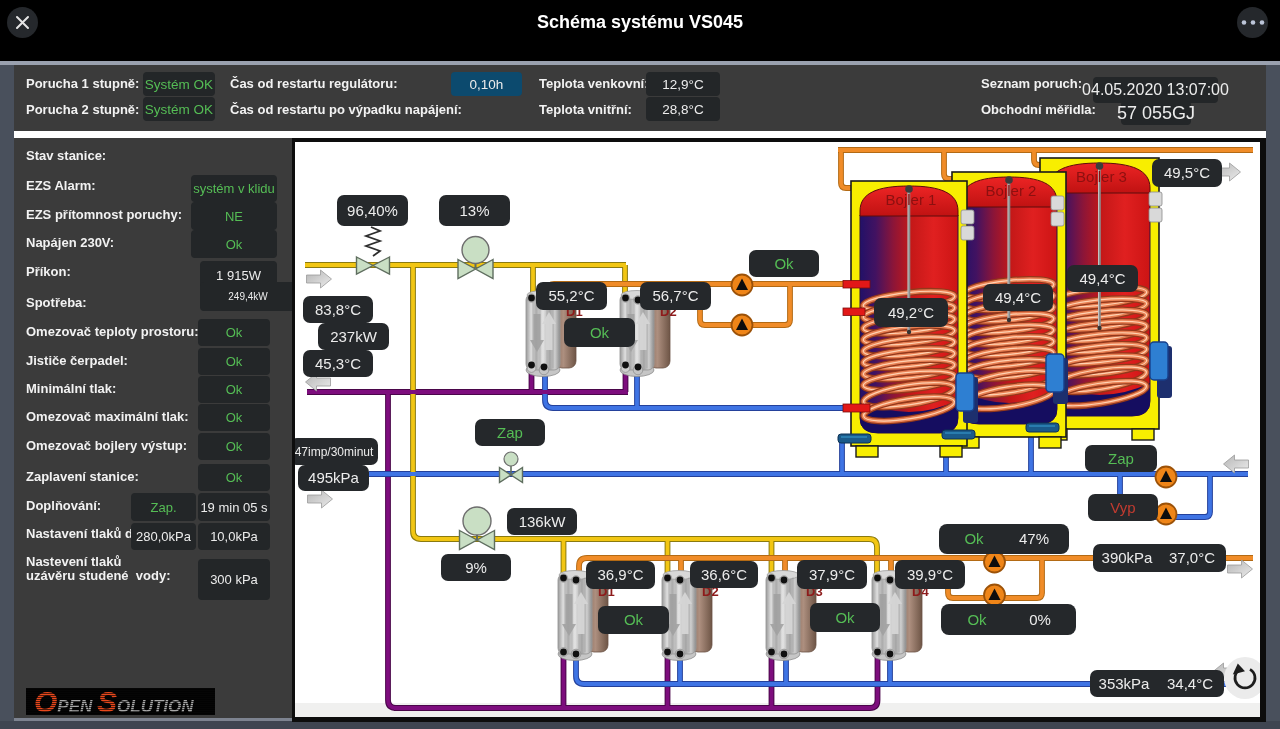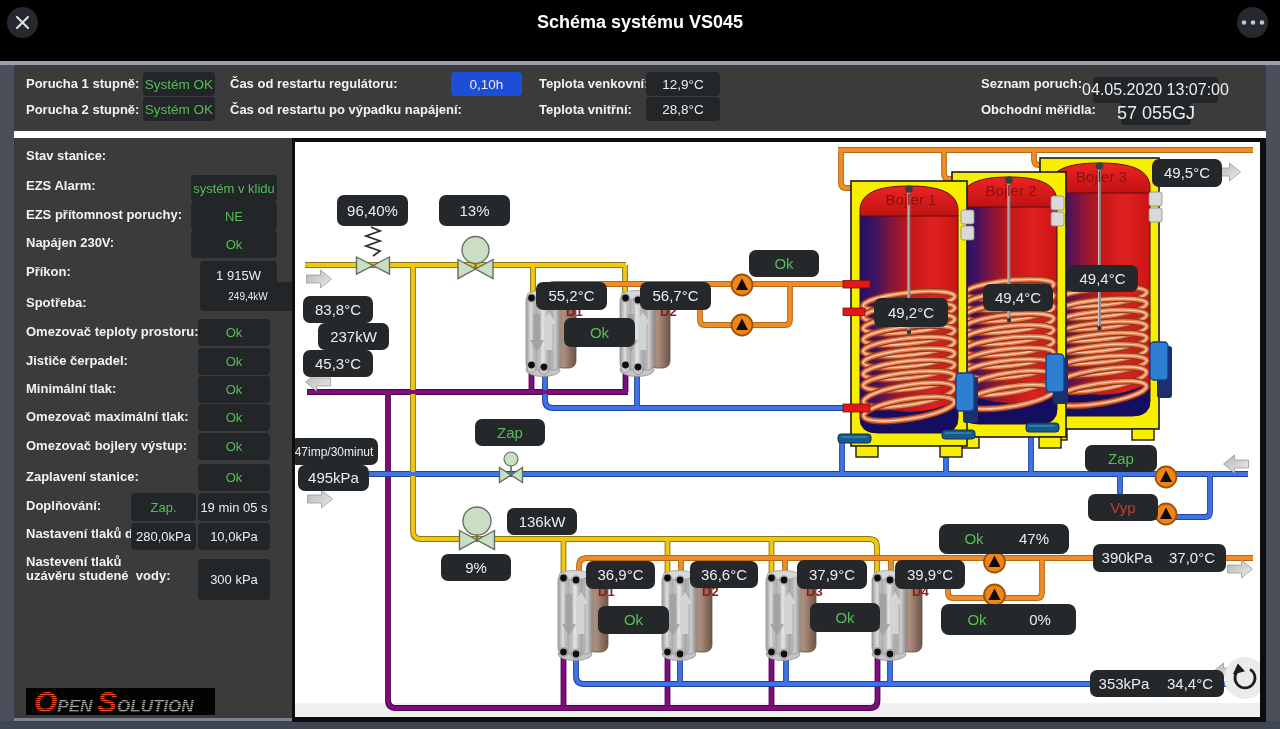--- a/index.html
+++ b/index.html
@@ -19,21 +19,21 @@
     </svg>
 </div>
 <div class="abs" style="left:0;top:61px;width:1280px;height:4px;background:#99a0ae"></div>
 <div class="abs" style="left:14px;top:65px;width:1252px;height:66px;background:#3b3b3b">
     <div style="position:absolute;left:12px;top:11px;font-weight:bold;font-size:13px;color:#f2f2f2;white-space:nowrap">Porucha 1 stupně:</div>
     <div style="position:absolute;left:12px;top:37px;font-weight:bold;font-size:13px;color:#f2f2f2;white-space:nowrap">Porucha 2 stupně:</div>
     <div style="position:absolute;left:129px;top:7px;width:72px;height:24px;background:#232628;border-radius:4px;color:#55bd55;font-size:13.5px;display:flex;align-items:center;justify-content:center;white-space:nowrap">Systém OK</div>
     <div style="position:absolute;left:129px;top:32px;width:72px;height:24px;background:#232628;border-radius:4px;color:#55bd55;font-size:13.5px;display:flex;align-items:center;justify-content:center;white-space:nowrap">Systém OK</div>
     <div style="position:absolute;left:216px;top:11px;font-weight:bold;font-size:13px;color:#f2f2f2;white-space:nowrap">Čas od restartu regulátoru:</div>
     <div style="position:absolute;left:216px;top:37px;font-weight:bold;font-size:13px;color:#f2f2f2;white-space:nowrap">Čas od restartu po výpadku napájení:</div>
-    <div style="position:absolute;left:437px;top:7px;width:71px;height:24px;background:#1d4ed8;border-radius:4px;color:#ececec;font-size:13.5px;display:flex;align-items:center;justify-content:center;white-space:nowrap">0,10h</div>
+    <div style="position:absolute;left:437px;top:7px;width:71px;height:24px;background:#0c4a6e;border-radius:4px;color:#ececec;font-size:13.5px;display:flex;align-items:center;justify-content:center;white-space:nowrap">0,10h</div>
     <div style="position:absolute;left:525px;top:11px;font-weight:bold;font-size:13px;color:#f2f2f2;white-space:nowrap">Teplota venkovní:</div>
     <div style="position:absolute;left:525px;top:37px;font-weight:bold;font-size:13px;color:#f2f2f2;white-space:nowrap">Teplota vnitřní:</div>
     <div style="position:absolute;left:632px;top:7px;width:74px;height:24px;background:#232628;border-radius:4px;color:#ececec;font-size:13.5px;display:flex;align-items:center;justify-content:center;white-space:nowrap">12,9°C</div>
     <div style="position:absolute;left:632px;top:32px;width:74px;height:24px;background:#232628;border-radius:4px;color:#ececec;font-size:13.5px;display:flex;align-items:center;justify-content:center;white-space:nowrap">28,8°C</div>
     <div style="position:absolute;left:967px;top:11px;font-weight:bold;font-size:13px;color:#f2f2f2;white-space:nowrap">Seznam poruch:</div>
     <div style="position:absolute;left:967px;top:37px;font-weight:bold;font-size:13px;color:#f2f2f2;white-space:nowrap">Obchodní měřidla:</div>
     <div style="position:absolute;left:1079px;top:12px;width:125px;height:26px;background:#232628;border-radius:4px;color:#ececec;font-size:16px;display:flex;align-items:center;justify-content:center;white-space:nowrap">04.05.2020 13:07:00</div>
     <div style="position:absolute;left:1107px;top:36px;width:70px;height:24px;background:#232628;border-radius:4px;color:#ececec;font-size:18px;display:flex;align-items:center;justify-content:center;white-space:nowrap">57 055GJ</div>
   </div>
 <div class="abs" style="left:14px;top:131px;width:1252px;height:7px;background:#fff"></div>

